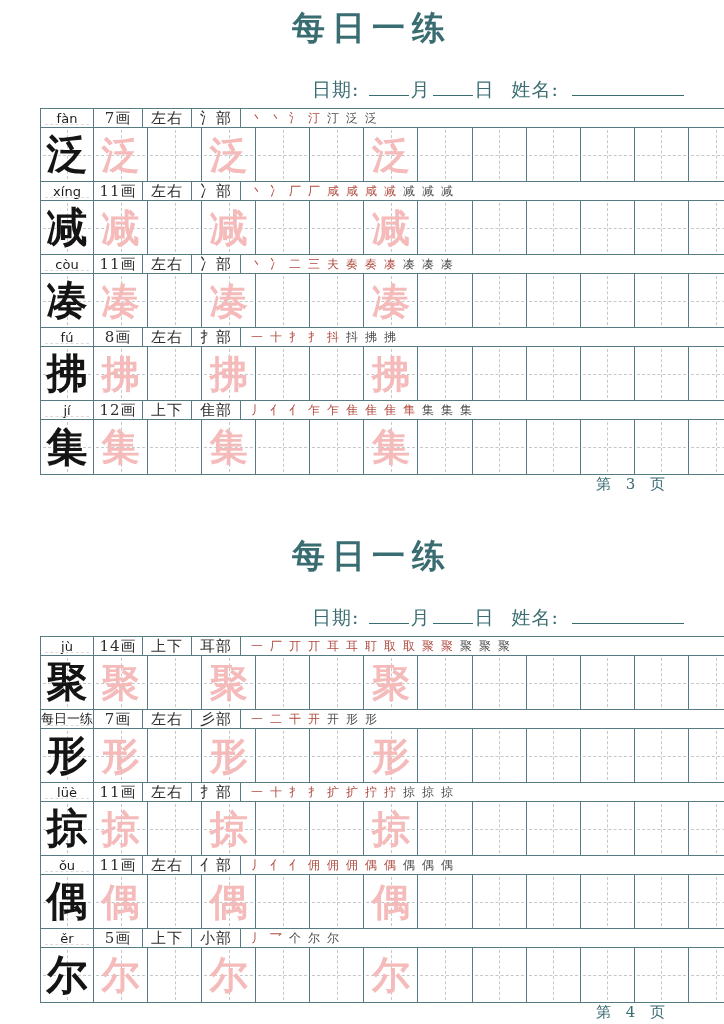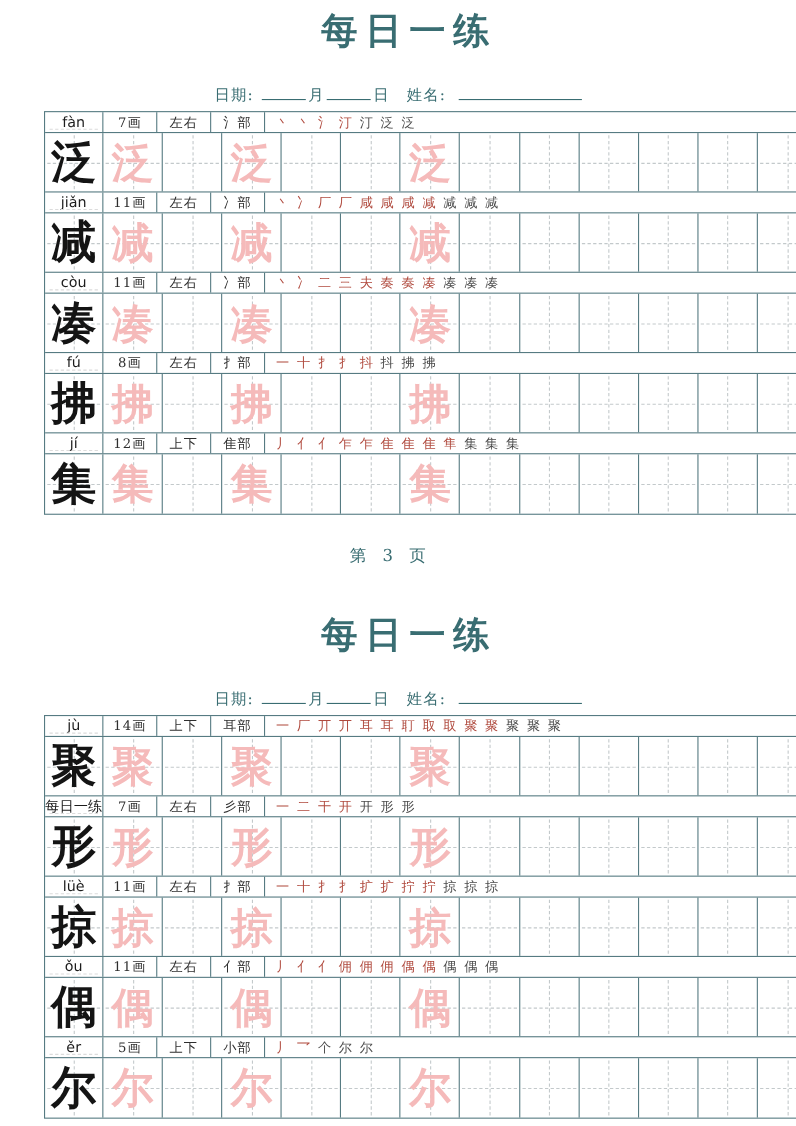--- a/index.html
+++ b/index.html
@@ -25,23 +25,23 @@
     font-family:"DejaVu Serif", serif;
     font-weight:700;
     font-size:33px;
     letter-spacing:7px;
     padding-left:20px;
   }
   .sheet-1 .page-title{margin-top:6px;}
   .sheet-2 .page-title{margin-top:40px;}
   .date-row{
     width:644px;margin:26px 0 5px 40px;
-    text-align:center;
+    text-align:right;
     color:var(--teal);
-    font-size:14px;
+    font-size:19px;
     letter-spacing:1px;
     font-family:"DejaVu Serif", serif;
     white-space:nowrap;
   }
   .blank{
     display:inline-block;
     border-bottom:1.5px solid var(--teal);
     height:14px;
     vertical-align:baseline;
   }
@@ -69,21 +69,21 @@
   }
   .pinyin-cell{
     font-size:13px;color:#1c1c1c;position:relative;
     font-family:"DejaVu Sans", sans-serif;
   }
   .pinyin-cell::after{
     content:"";position:absolute;left:4px;right:4px;bottom:2px;
     border-top:1px dashed #dcdcdc;
   }
   .meta-cell{
-    font-size:12px;color:#2e2e2e;letter-spacing:1px;
+    font-size:15px;color:#2e2e2e;letter-spacing:1px;
     font-family:"DejaVu Serif", serif;
   }
   .strokes-cell{border-right:none;justify-content:flex-start;padding-left:10px;gap:7px;}
   .stroke-step{
     font-size:12px;line-height:1;
     color:var(--red);
     font-family:"DejaVu Serif", serif;
   }
   .stroke-step.done{color:var(--darkstep);}
   .practice-row{
@@ -106,22 +106,22 @@
     border-top:1px dashed var(--dash);
   }
   .glyph{
     position:relative;z-index:2;
     font-family:"DejaVu Serif", serif;
     line-height:1;
   }
   .model .glyph{font-size:41px;color:var(--ink);font-weight:600;}
   .trace .glyph{font-size:38px;color:var(--pink);font-weight:600;}
   .pagenum-row{
-    width:644px;margin:28px 0 0 40px;
-    text-align:center;
+    width:644px;margin:0 0 0 40px;
+    text-align:right;
     padding-right:14px;
     color:var(--teal);
     font-size:15px;
     letter-spacing:5px;
     font-family:"DejaVu Serif", serif;
   }
 </style>
 </head>
 <body>
 
@@ -166,21 +166,21 @@
           <span class="glyph">泛</span>
         </div>
         <div class="gcell"></div>
         <div class="gcell"></div>
         <div class="gcell"></div>
         <div class="gcell"></div>
         <div class="gcell"></div>
         <div class="gcell"></div>
       </div>
       <div class="char-header">
-        <div class="hcell pinyin-cell">jiǎn</div>
+        <div class="hcell pinyin-cell">xíng</div>
         <div class="hcell meta-cell">11画</div>
         <div class="hcell meta-cell">左右</div>
         <div class="hcell meta-cell">冫部</div>
         <div class="hcell strokes-cell">
           <span class="stroke-step">丶</span>
           <span class="stroke-step">冫</span>
           <span class="stroke-step">厂</span>
           <span class="stroke-step">厂</span>
           <span class="stroke-step">咸</span>
           <span class="stroke-step">咸</span>

